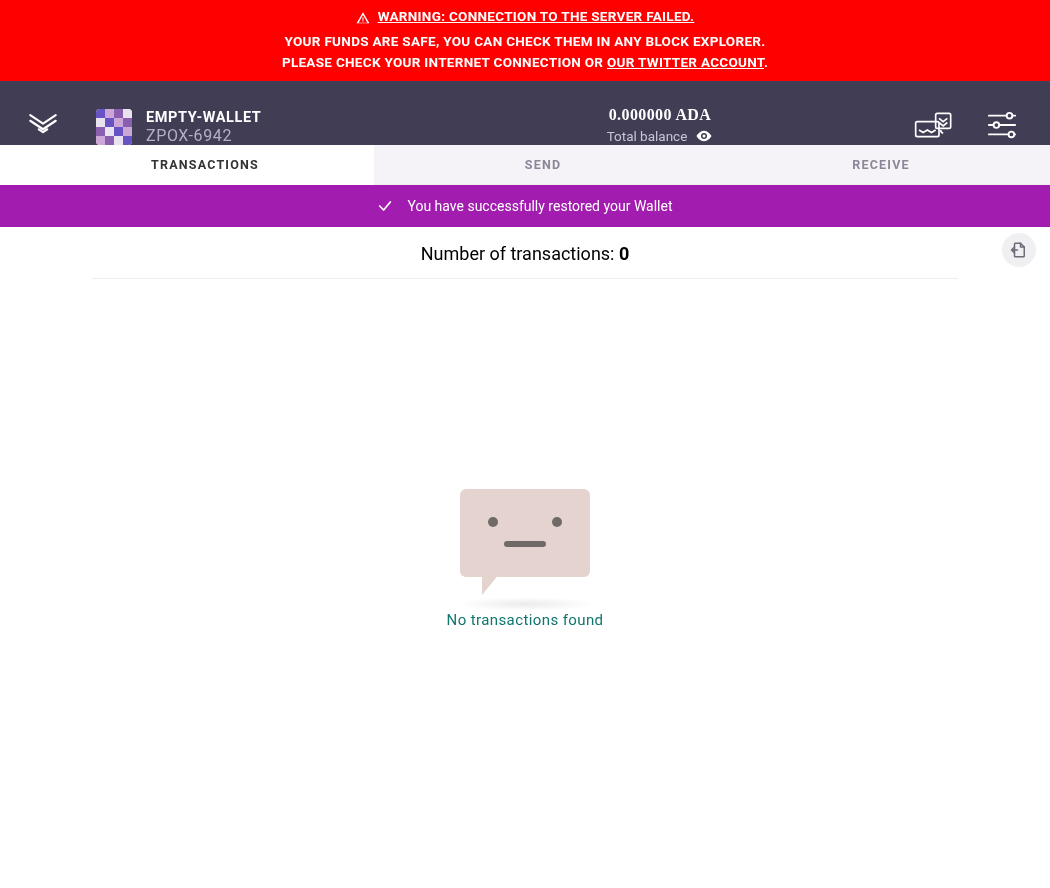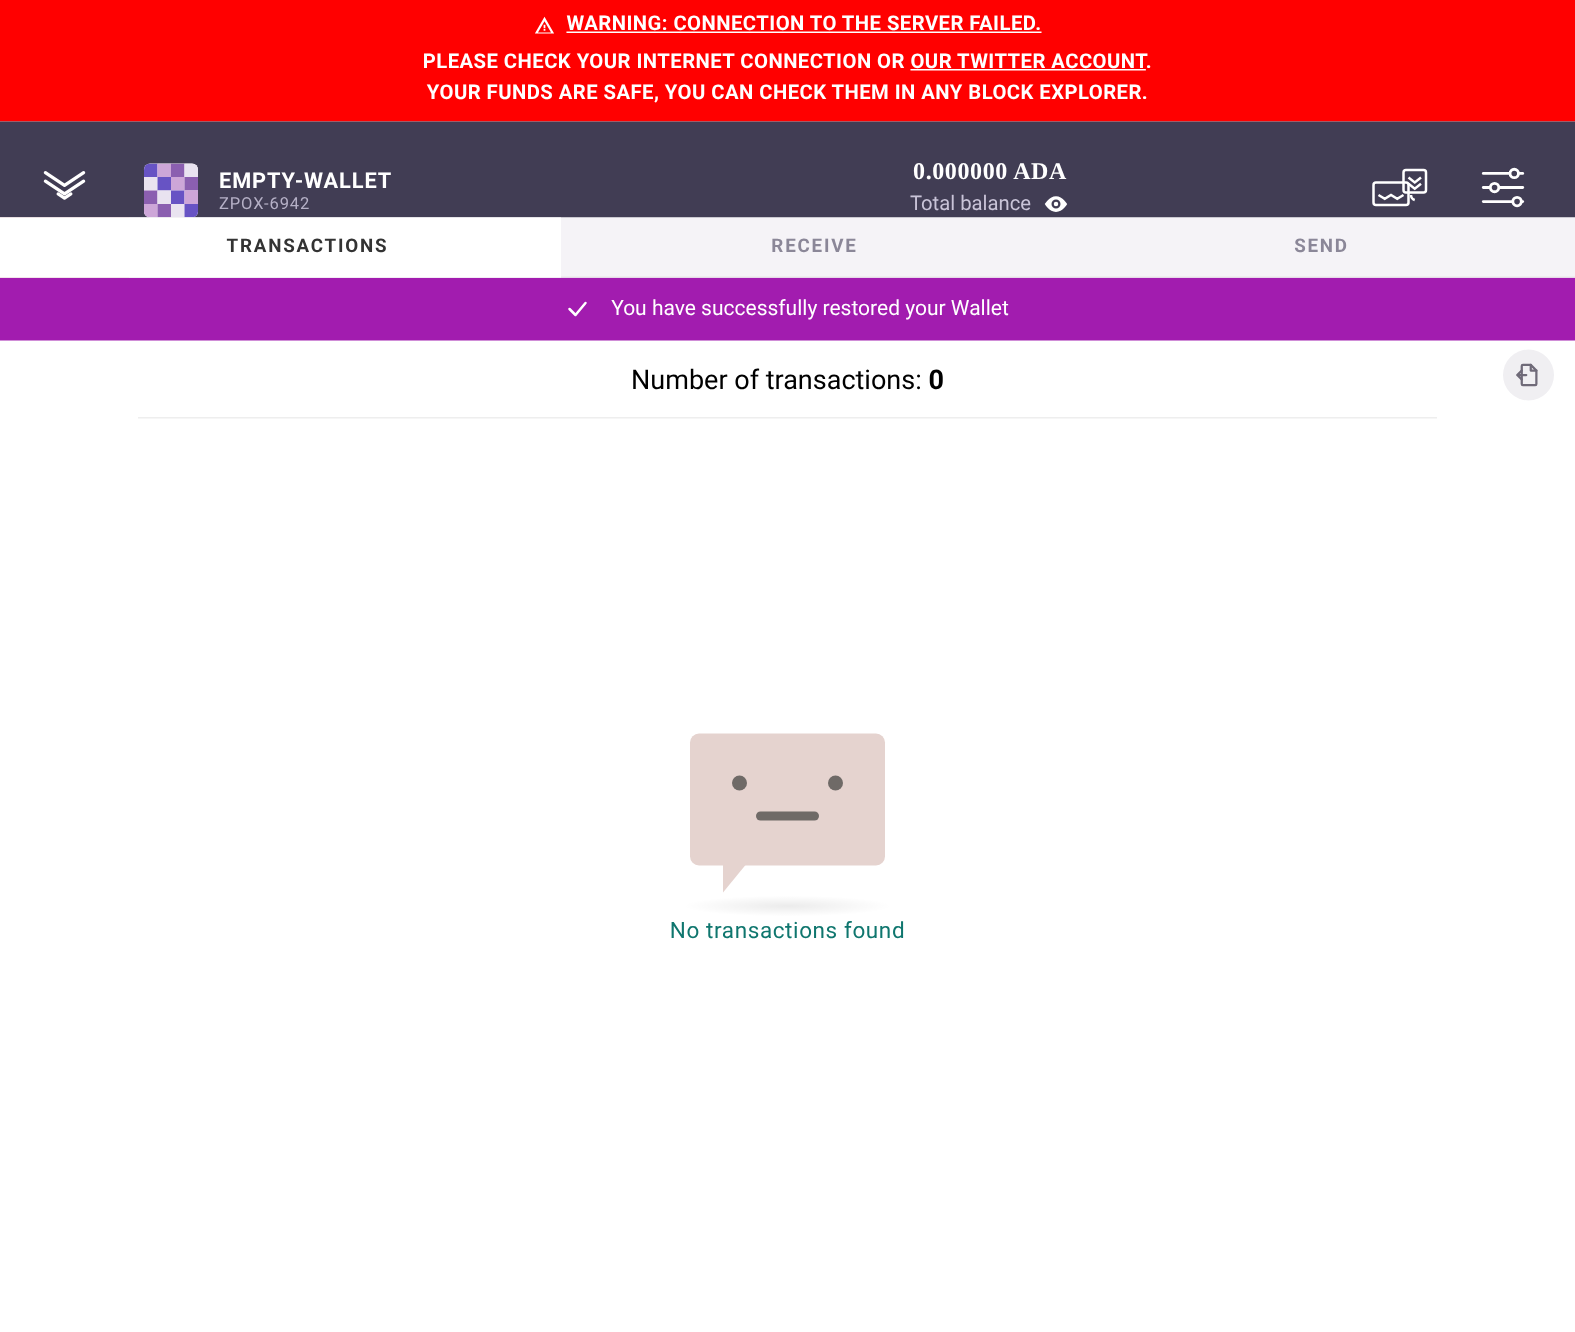--- a/index.html
+++ b/index.html
@@ -16,21 +16,21 @@
     .header { background: #413d54; color: #fff; height: 64px; display: flex; align-items: flex-end; }
     .header-left { width: 86px; display: flex; align-items: center; justify-content: center; }
     .logo svg { width: 34px; height: 34px; }
 
     .wallet-area { display: flex; align-items: center; gap: 14px; padding-left: 10px; min-width: 320px; }
     .wallet-avatar { width: 36px; height: 36px; border-radius: 4px; background: #fff; display: grid; grid-template-columns: repeat(4,1fr); grid-template-rows: repeat(4,1fr); overflow: hidden; }
     .wallet-avatar span { display:block; width:100%; height:100%; }
     .c1{background:#6753c4;} .c2{background:#cda6d8;} .c3{background:#8b5fb0;} .c4{background:#e9e3f0;}
     .wallet-titles { display:flex; flex-direction:column; justify-content:center; }
     .wallet-name { font-weight:700; letter-spacing:0.6px; font-size:14.5px; text-transform:uppercase; }
-    .wallet-id { color:#b5b0c6; font-size:11px; letter-spacing:0.6px; }
+    .wallet-id { color:#b5b0c6; font-size:16px; letter-spacing:0.6px; }
 
     .header-center { flex:1; display:flex; flex-direction:column; align-items:center; justify-content:center; }
     .balance-amount { font-weight:700; font-size:16px; letter-spacing:0.4px;font-family:Liberation Serif, serif; }
     .balance-label-row { display:flex; align-items:center; gap:8px; color:#c9c4d8; font-size:13.5px; margin-top:3px; }
     .eye-icon svg { width:18px; height:18px; display:block; }
 
     .header-right { display:flex; align-items:center; gap:28px; padding-right:28px; }
     .icon-btn { width:40px; height:40px; display:flex; align-items:center; justify-content:center; cursor:pointer; }
     .icon-btn svg { display:block; }
 
@@ -72,24 +72,24 @@
     <span class="warn-icon-wrap">
       <span class="warn-icon">
         <svg viewBox="0 0 24 24" fill="#fff">
             <path d="M12 2 1 21h22L12 2zm0 5 7.5 13h-15L12 7zm-1 4v4h2v-4h-2zm0 5v2h2v-2h-2z"></path>
           </svg>
       </span>
       <span>WARNING: CONNECTION TO THE SERVER FAILED.</span>
     </span>
   </div>
   <div class="row">
+    <span>YOUR FUNDS ARE SAFE, YOU CAN CHECK THEM IN ANY BLOCK EXPLORER.</span>
+  </div>
+  <div class="row">
     <span>PLEASE CHECK YOUR INTERNET CONNECTION OR </span><a href="#">OUR TWITTER ACCOUNT</a><span>.</span>
-  </div>
-  <div class="row">
-    <span>YOUR FUNDS ARE SAFE, YOU CAN CHECK THEM IN ANY BLOCK EXPLORER.</span>
   </div>
 </div>
 
 <div class="header rel">
   <div class="header-left">
     <div class="logo icon-btn">
       <svg viewBox="0 0 48 48" fill="none" stroke="#fff" stroke-width="3" stroke-linejoin="round" stroke-linecap="round">
         <path d="M6 10 24 22 42 10"></path>
         <path d="M6 18 24 30 42 18"></path>
         <path d="M18 30 24 34 30 30"></path>
@@ -154,22 +154,22 @@
           <circle cx="26" cy="26" r="3" fill="#413d54"></circle>
       </svg>
     </div>
   </div>
 </div>
 
 <div class="rel">
   <div class="left-rail" style="top:0"></div>
   <div class="tabs">
     <div class="tab active">TRANSACTIONS</div>
+    <div class="tab">SEND</div>
     <div class="tab">RECEIVE</div>
-    <div class="tab">SEND</div>
   </div>
 </div>
 
 <div class="success-strip">
   <span class="check-icon">
     <svg viewBox="0 0 24 24" fill="none" stroke="#fff" stroke-width="2.5" stroke-linecap="round" stroke-linejoin="round">
         <polyline points="4 12 10 18 20 6"></polyline>
       </svg>
   </span>
   <span>You have successfully restored your Wallet</span>

